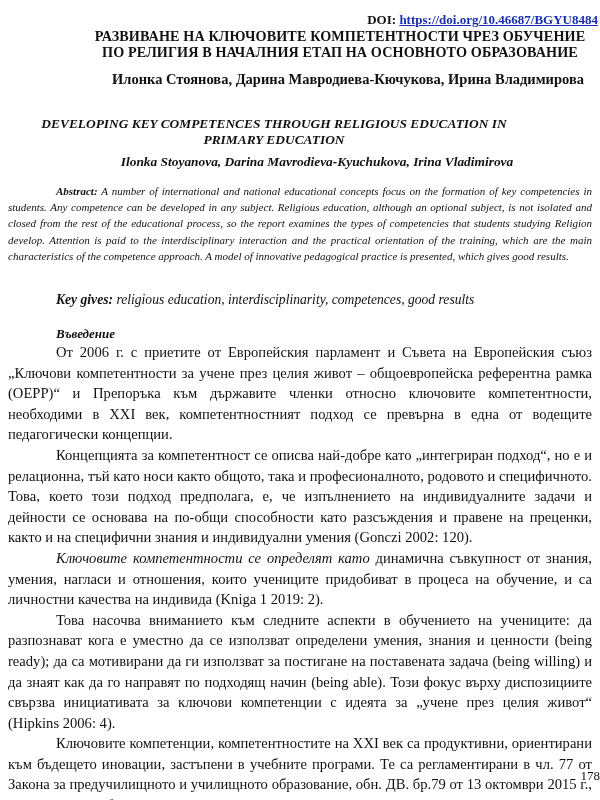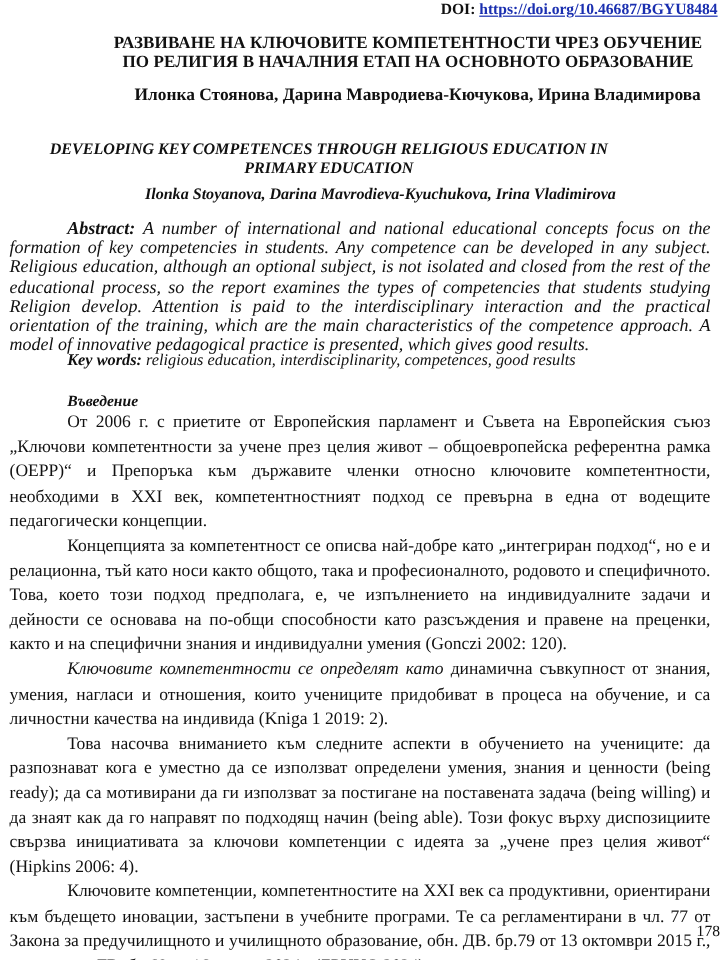--- a/index.html
+++ b/index.html
@@ -1,24 +1,24 @@
 <!DOCTYPE html>
 <html><head>
 <meta charset="utf-8">
 <style>
   html, body { margin: 0; padding: 0; background: #ffffff; }
   body { width: 600px; height: 800px; position: relative; overflow: hidden; color: #111; font-family: "Liberation Serif", "DejaVu Serif", serif; }
   .abs { position: absolute; }
-  .doi { top: 0px; right: 2px; font-size: 13px; font-weight: bold; line-height: 16px; white-space: nowrap; }
+  .doi { top: 12px; right: 2px; font-size: 13px; font-weight: bold; line-height: 16px; white-space: nowrap; }
   .doi a { color: #1a2fb0; text-decoration: underline; }
   .title { left: 0; width: 600px; top: 28px; text-align: center; font-weight: bold; font-size: 14.2px; line-height: 16px; letter-spacing: 0.1px; padding-left: 40px; }
   .authors-bg { left: 0; width: 600px; top: 70px; text-align: center; font-weight: bold; font-size: 14.5px; line-height: 18px; padding-left: 48px; }
   .title-en { left: 0; width: 548px; top: 116px; text-align: center; font-weight: bold; font-style: italic; font-size: 13.4px; line-height: 16px; }
   .authors-en { left: 0; width: 600px; top: 154px; text-align: center; font-weight: bold; font-style: italic; font-size: 13.4px; line-height: 16px; padding-left: 17px; }
-  .abstract { left: 8px; width: 584px; top: 183px; font-style: italic; font-size: 15px; line-height: 16.2px; text-align: justify; }
+  .abstract { left: 8px; width: 584px; top: 183px; font-style: italic; font-size: 11px; line-height: 16.2px; text-align: justify; }
   .abstract .ind { display: inline-block; width: 48px; }
   .abstract b { font-style: italic; }
   .kw { left: 8px; width: 584px; top: 292px; font-style: italic; font-size: 13.6px; line-height: 16px; padding-left: 48px; box-sizing: border-box; }
   .section { left: 56px; top: 325px; font-weight: bold; font-style: italic; font-size: 13px; line-height: 18px; }
   .body-text { left: 8px; width: 584px; top: 342px; font-size: 14.6px; line-height: 20.6px; text-align: justify; }
   .body-text p { margin: 0; text-indent: 48px; }
   .pageno { left: 0; width: 600px; top: 768px; text-align: right; font-size: 13px; line-height: 16px; }
 </style>
 </head>
 <body>
@@ -40,21 +40,21 @@
   <div>PRIMARY EDUCATION</div>
 </div>
 
 <div class="abs authors-en">Ilonka Stoyanova, Darina Mavrodieva-Kyuchukova, Irina Vladimirova</div>
 
 <div class="abs abstract">
   <span class="ind"></span><b>Abstract:</b><span> A number of international and national educational concepts focus on the formation of key competencies in students. Any competence can be developed in any subject. Religious education, although an optional subject, is not isolated and closed from the rest of the educational process, so the report examines the types of competencies that students studying Religion develop. Attention is paid to the interdisciplinary interaction and the practical orientation of the training, which are the main characteristics of the competence approach. A model of innovative pedagogical practice is presented, which gives good results.</span>
 </div>
 
 <div class="abs kw">
-  <b>Key words:</b><span> religious education, interdisciplinarity, competences, good results</span>
+  <b>Key gives:</b><span> religious education, interdisciplinarity, competences, good results</span>
 </div>
 
 <div class="abs section">Въведение</div>
 
 <div class="abs body-text">
   <p>От 2006 г. с приетите от Европейския парламент и Съвета на Европейския съюз „Ключови компетентности за учене през целия живот – общоевропейска референтна рамка (ОЕРР)“ и Препоръка към държавите членки относно ключовите компетентности, необходими в XXI век, компетентностният подход се превърна в една от водещите педагогически концепции.</p>
   <p>Концепцията за компетентност се описва най-добре като „интегриран подход“, но е и релационна, тъй като носи както общото, така и професионалното, родовото и специфичното. Това, което този подход предполага, е, че изпълнението на индивидуалните задачи и дейности се основава на по-общи способности като разсъждения и правене на преценки, както и на специфични знания и индивидуални умения (Gonczi 2002: 120).</p>
   <p><i>Ключовите компетентности се определят като</i><span> динамична съвкупност от знания, умения, нагласи и отношения, които учениците придобиват в процеса на обучение, и са личностни качества на индивида (Kniga 1 2019: 2).</span></p>
   <p>Това насочва вниманието към следните аспекти в обучението на учениците: да разпознават кога е уместно да се използват определени умения, знания и ценности (being ready); да са мотивирани да ги използват за постигане на поставената задача (being willing) и да знаят как да го направят по подходящ начин (being able). Този фокус върху диспозициите свързва инициативата за ключови компетенции с идеята за „учене през целия живот“ (Hipkins 2006: 4).</p>
   <p>Ключовите компетенции, компетентностите на XXI век са продуктивни, ориентирани към бъдещето иновации, застъпени в учебните програми. Те са регламентирани в чл. 77 от Закона за предучилищното и училищното образование, обн. ДВ. бр.79 от 13 октомври 2015 г., изм. и доп. ДВ. бр.69 от 16 август 2024 г.(ZPUUO 2024).</p>

